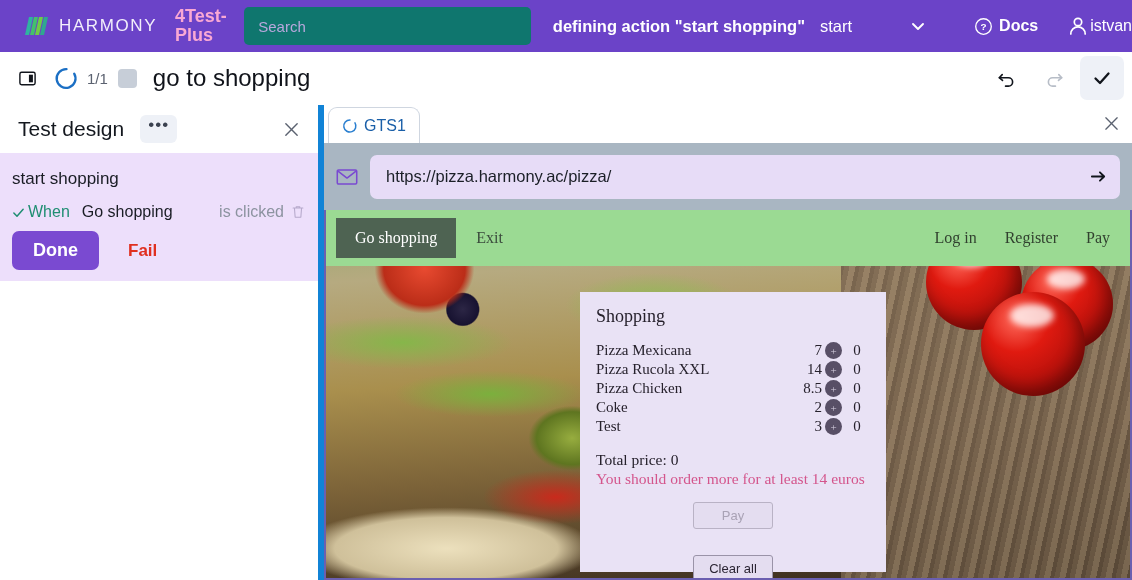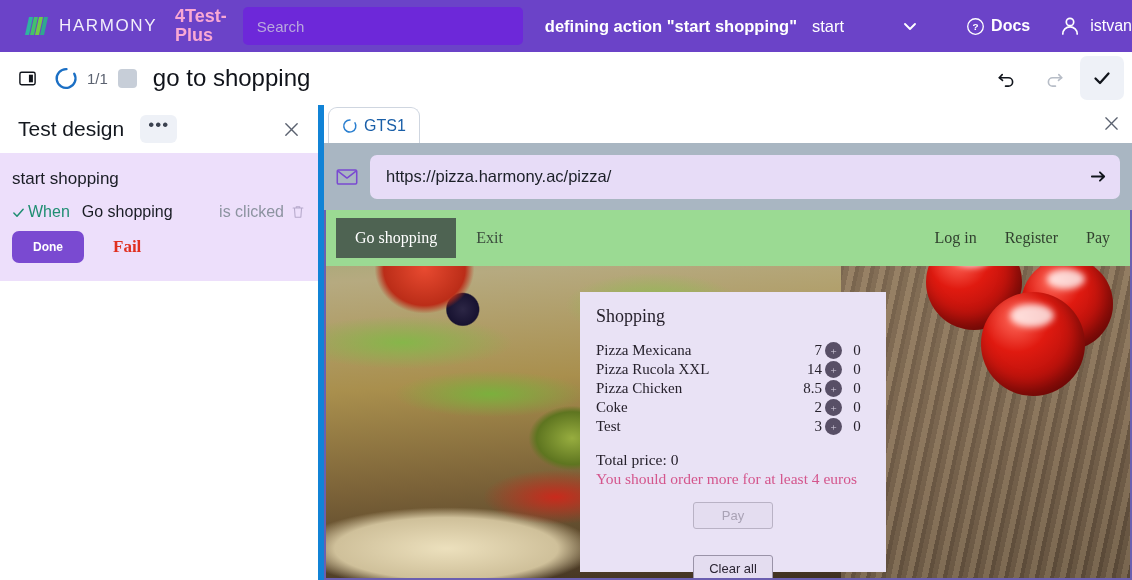--- a/index.html
+++ b/index.html
@@ -29,42 +29,42 @@
     color: #f2eefb; font-weight: 400;
   }
   .app-name {
     margin-left: 18px;
     font-size: 18px; font-weight: 700; line-height: 1.05;
     width: 58px; color: #f9a8d4;
   }
   .search-box {
     margin-left: 14px;
     width: 300px; height: 38px;
-    background: #6d28d9; border: none; border-radius: 5px;
+    background: #0f766e; border: none; border-radius: 5px;
     color: #ffffff; font-size: 15px;
     padding: 0 14px;
     font-family: "Liberation Sans", sans-serif;
   }
   .search-box::placeholder { color: #b9a8dd; }
   .ctx-title {
     margin-left: 22px;
     font-size: 16.5px; font-weight: 700; white-space: nowrap;
   }
   .stage-sel {
     margin-left: 15px; font-size: 16.5px; font-weight: 400;
   }
   .chev {
     margin-left: 56px; display: flex; align-items: center;
   }
   .docs {
     margin-left: 46px; display: flex; align-items: center; gap: 6px;
     font-size: 16px; font-weight: 700;
   }
   .user {
-    margin-left: 28px; display: flex; align-items: center; gap: 8px;
+    margin-left: 28px; display: flex; align-items: center; 
     font-size: 16px; font-weight: 400;
   }
 
   
   .toolbar {
     position: absolute; left: 0; top: 52px;
     width: 1132px; height: 53px;
     background: #ffffff;
     display: flex; align-items: center;
     border-bottom: 1px solid #ffffff;
@@ -129,28 +129,28 @@
   .lp-when { color: #1f8e72; display: flex; align-items: center; gap: 3px; }
   .lp-target { color: #1a1d25; margin-left: 12px; }
   .lp-isclicked { color: #8c93a0; margin-left: auto; margin-right: 6px; }
   .lp-trash { color: #b6a9cb; cursor: pointer; display:flex; }
   .lp-buttons {
     display: flex; align-items: center; margin-top: 10px;
   }
   .btn-done {
     background: #7a4ad1; color: #ffffff;
     border: none; border-radius: 7px;
-    padding: 9px 21px; font-size: 12px; font-weight: 700;
+    padding: 9px 21px; font-size: 18px; font-weight: 700;
     cursor: pointer; font-family: "Liberation Sans", sans-serif;
   }
   .btn-fail {
     background: transparent; border: none;
     color: #e03020; font-size: 17px; font-weight: 700;
     margin-left: 23px; cursor: pointer;
-    font-family: Liberation Serif, serif;
+    font-family: Liberation Sans, sans-serif;
   }
 
   
   .divider {
     position: absolute; left: 318px; top: 105px;
     width: 6px; height: 475px; background: #1183d6;
     cursor: col-resize;
   }
   .browser {
     position: absolute; left: 324px; top: 105px;
@@ -526,21 +526,21 @@
             <td class="td-price">3</td>
             <td class="td-plus">
               <button class="plus-btn">+</button>
             </td>
             <td class="td-qty">0</td>
           </tr>
         </tbody>
       </table>
 
       <div class="dlg-total">Total price: 0</div>
-      <div class="dlg-warn">You should order more for at least 4 euros</div>
+      <div class="dlg-warn">You should order more for at least 14 euros</div>
 
       <div class="dlg-btnwrap">
         <button class="dlg-btn disabled" disabled="">Pay</button>
       </div>
       <div class="dlg-btnwrap" style="margin-top:26px;">
         <button class="dlg-btn">Clear all</button>
       </div>
     </div>
   </div>
 </div>

